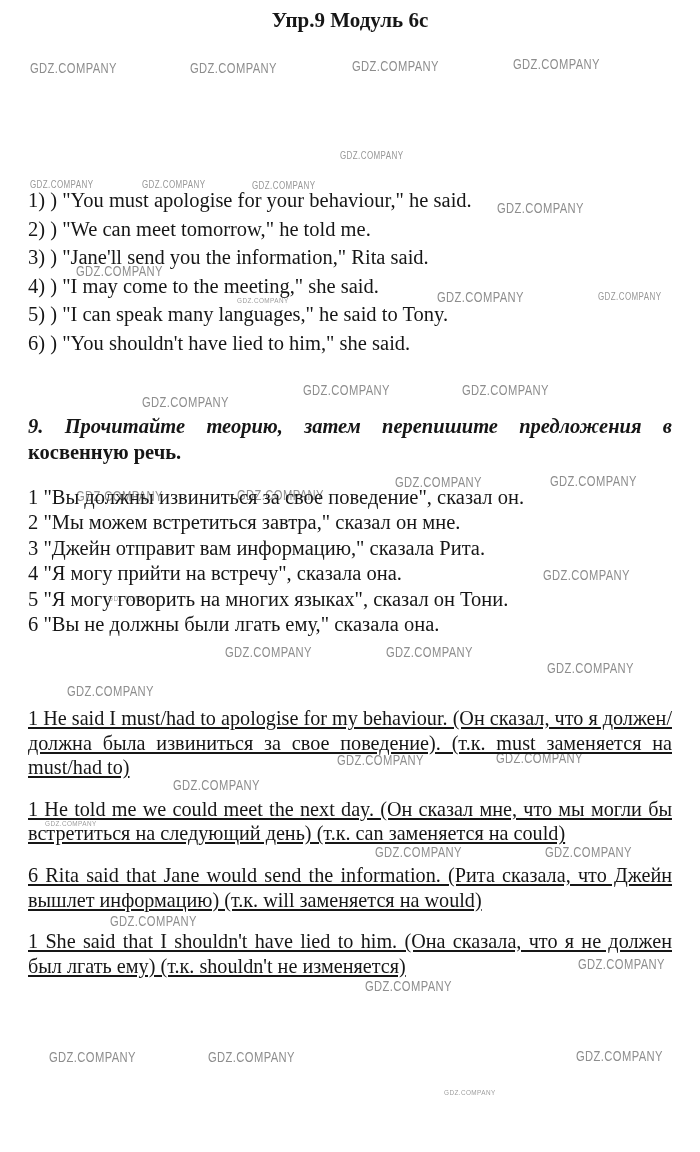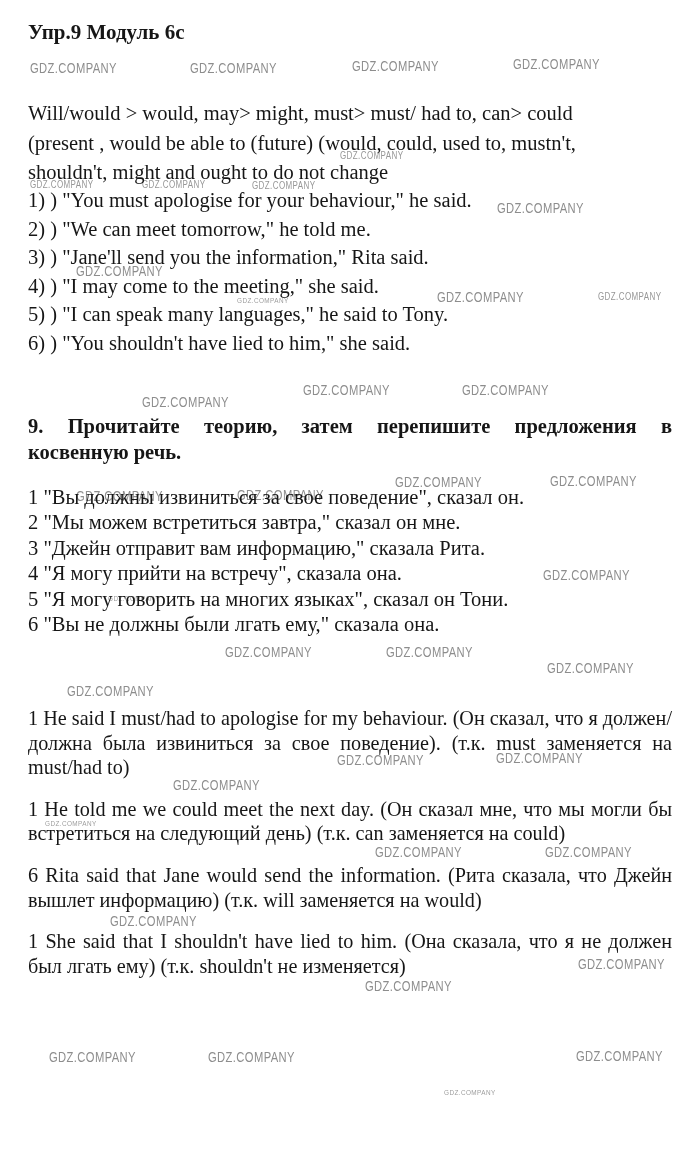--- a/index.html
+++ b/index.html
@@ -23,38 +23,39 @@
     letter-spacing:0.5px;
     z-index:1;
     line-height:1;
   }
   .wm.lg{font-size:14px;}
   .wm.sm{font-size:10px;color:#979797;}
   .wm.xs{font-size:8px;color:#9d9d9d;}
   
   .content-block{position:absolute;left:28px;width:644px;z-index:2;}
   #doc-title{
-    top:20px;
+    top:8px;text-align:center;
     font-size:21px;font-weight:700;font-family:Liberation Serif, serif;
   }
   #en-heading{
     top:71px;font-size:19.5px;font-weight:700;white-space:nowrap;
   }
   #theory{top:99px;font-size:20.5px;line-height:29.5px;}
   .theory-line{white-space:nowrap;}
   #en-list{top:186px;font-size:20.5px;line-height:28.6px;}
   .en-item{white-space:nowrap;}
   #ru-heading{top:414px;font-size:20.5px;font-weight:700;line-height:25.5px;}
-  #ru-heading .just{text-align:justify;text-align-last:justify;}
+  #ru-heading .just{text-align:justify;text-align-last:justify;font-style:italic;}
   #ru-list{top:485px;font-size:20.5px;line-height:25.4px;}
   .ru-item{white-space:nowrap;}
   #answers{top:706px;font-size:20.2px;line-height:24.6px;}
   .answer{
     text-align:justify;
     margin:0 0 17px 0;
+    text-decoration:underline;
   }
 </style>
 </head>
 <body>
 
 <div id="page">
 
   <div>
     <span class="wm lg" style="left:30px;top:61px">GDZ.COMPANY</span>
     <span class="wm lg" style="left:190px;top:61px">GDZ.COMPANY</span>
@@ -93,25 +94,20 @@
     <span class="wm lg" style="left:365px;top:979px">GDZ.COMPANY</span>
     <span class="wm lg" style="left:49px;top:1050px">GDZ.COMPANY</span>
     <span class="wm lg" style="left:208px;top:1050px">GDZ.COMPANY</span>
     <span class="wm lg" style="left:576px;top:1049px">GDZ.COMPANY</span>
     <span class="wm xs" style="left:444px;top:1089px">GDZ.COMPANY</span>
   </div>
 
   <div id="doc-title" class="content-block">Упр.9 Модуль 6c</div>
 
 
-  <div id="theory" class="content-block">
-    <div class="theory-line">Will/would &gt; would, may&gt; might, must&gt; must/ had to, can&gt; could</div>
-    <div class="theory-line">(present , would be able to (future) (would, could, used to, mustn't,</div>
-    <div class="theory-line">shouldn't, might and ought to do not change</div>
-  </div>
 
   <div id="en-list" class="content-block">
     <div class="en-item">1) ) "You must apologise for your behaviour," he said.</div>
     <div class="en-item">2) ) "We can meet tomorrow," he told me.</div>
     <div class="en-item">3) ) "Jane'll send you the information," Rita said.</div>
     <div class="en-item">4) ) "I may come to the meeting," she said.</div>
     <div class="en-item">5) ) "I can speak many languages," he said to Tony.</div>
     <div class="en-item">6) ) "You shouldn't have lied to him," she said.</div>
   </div>
 

